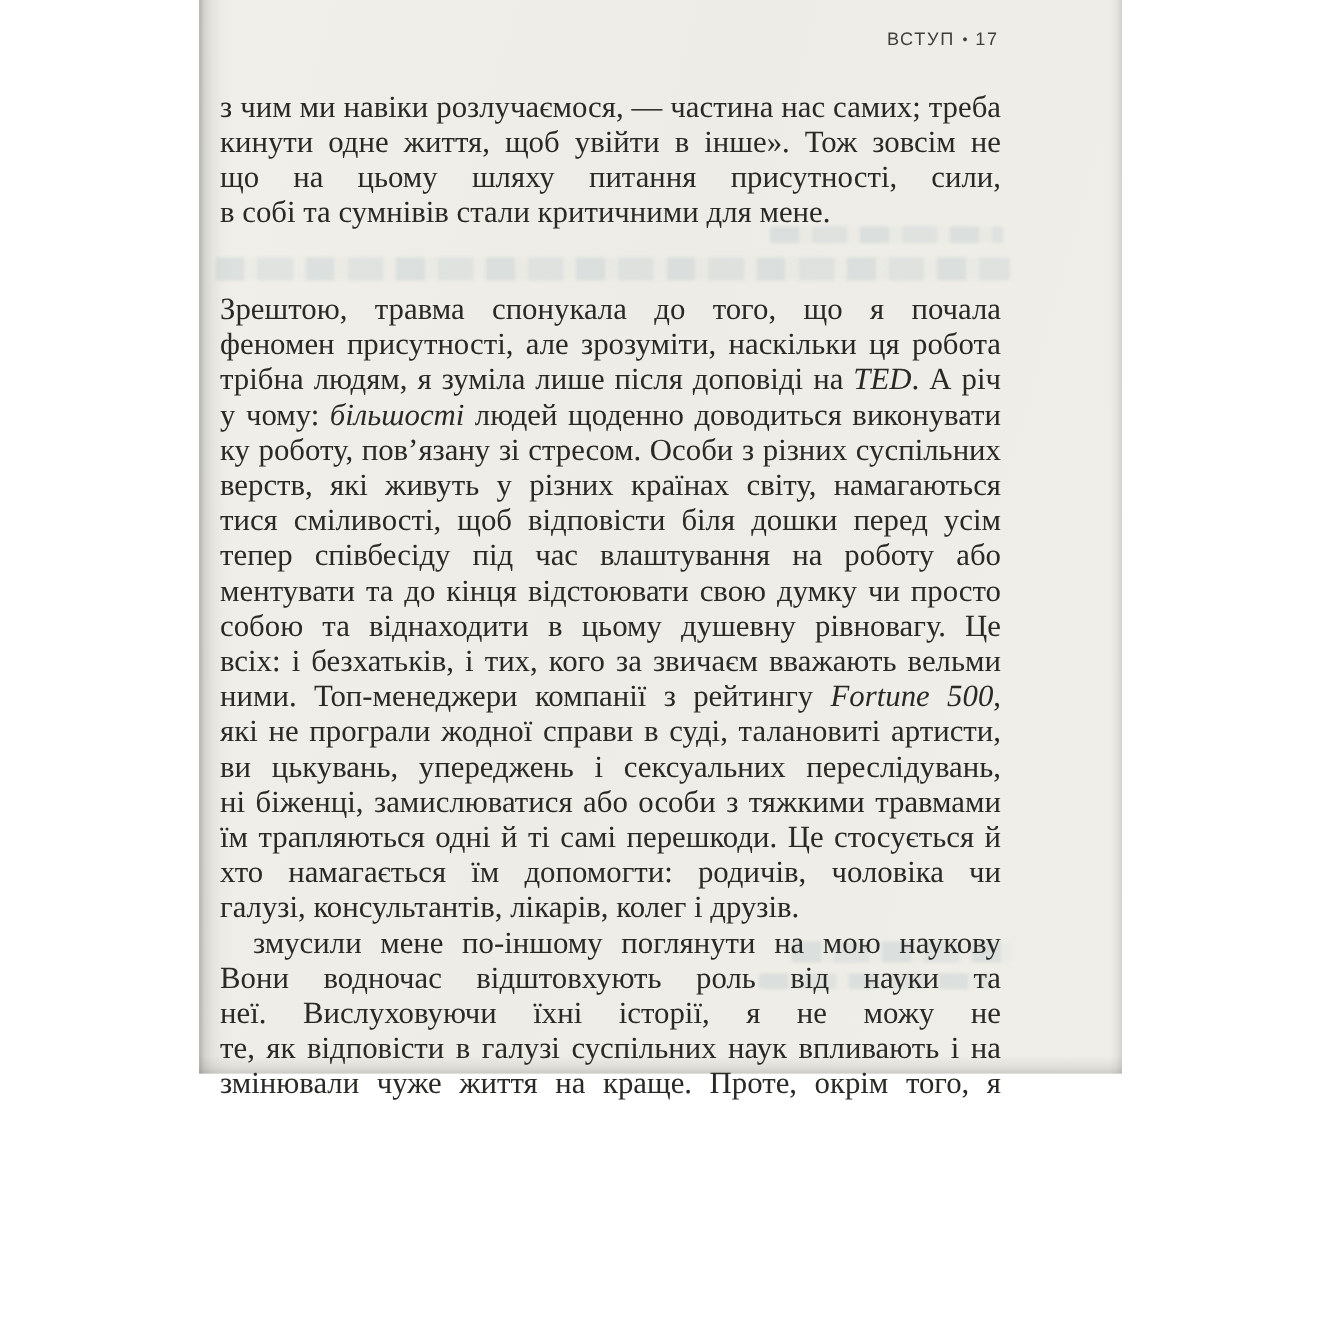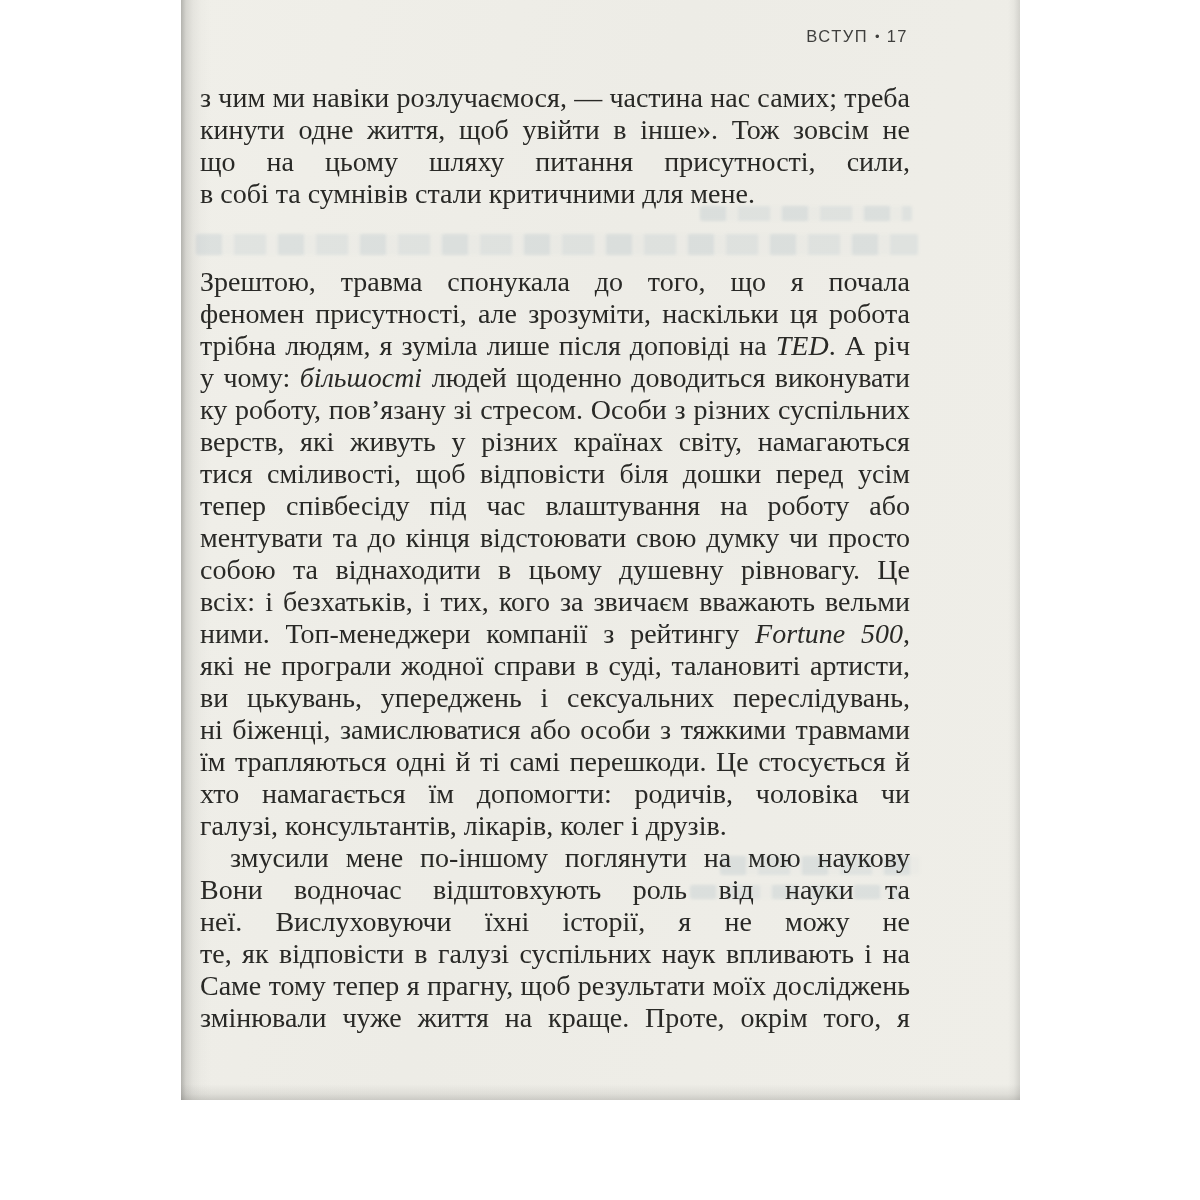--- a/index.html
+++ b/index.html
@@ -13,21 +13,21 @@
   body{
     background:var(--scanner-bg);
     font-family:"Liberation Serif", serif;
     position:relative;
   }
   .scan{position:absolute;inset:0;}
   
   .page{
     position:absolute;
     left:181px;top:0;
-    width:839px;height:1100px;
+    width:839px;height:976px;
     background:linear-gradient(105deg,#f0efe9 0%,#edece6 45%,#eeede7 70%,#efeee8 100%);
   }
   
   .page-edge-left{
     position:absolute;left:0;top:0;bottom:0;width:30px;
     background:linear-gradient(to right,
       rgba(130,130,126,0.55) 0px,
       rgba(150,150,146,0.30) 5px,
       rgba(170,170,166,0.16) 12px,
       rgba(190,190,186,0.07) 20px,
@@ -144,18 +144,17 @@
           <div class="line">ні біженці, замислюватися або особи з тяжкими травмами — всім</div>
           <div class="line">їм трапляються одні й ті самі перешкоди. Це стосується й тих,</div>
           <div class="line">хто намагається їм допомогти: родичів, чоловіка чи дружини,</div>
           <div class="line last">галузі, консультантів, лікарів, колег і друзів.</div>
         </div>
         <div class="para indent">
           <div class="line">змусили мене по-іншому поглянути на мою наукову роботу.</div>
           <div class="line">Вони водночас відштовхують роль від науки та наближають до</div>
           <div class="line">неї. Вислуховуючи їхні історії, я не можу не замислюватися про</div>
           <div class="line">те, як відповісти в галузі суспільних наук впливають і на людей.</div>
-          <div class="line">Саме тому тепер я прагну, щоб результати моїх досліджень</div>
           <div class="line">змінювали чуже життя на краще. Проте, окрім того, я почала</div>
         </div>
       </main>
   </div>
 </div>
 
 </body></html>

